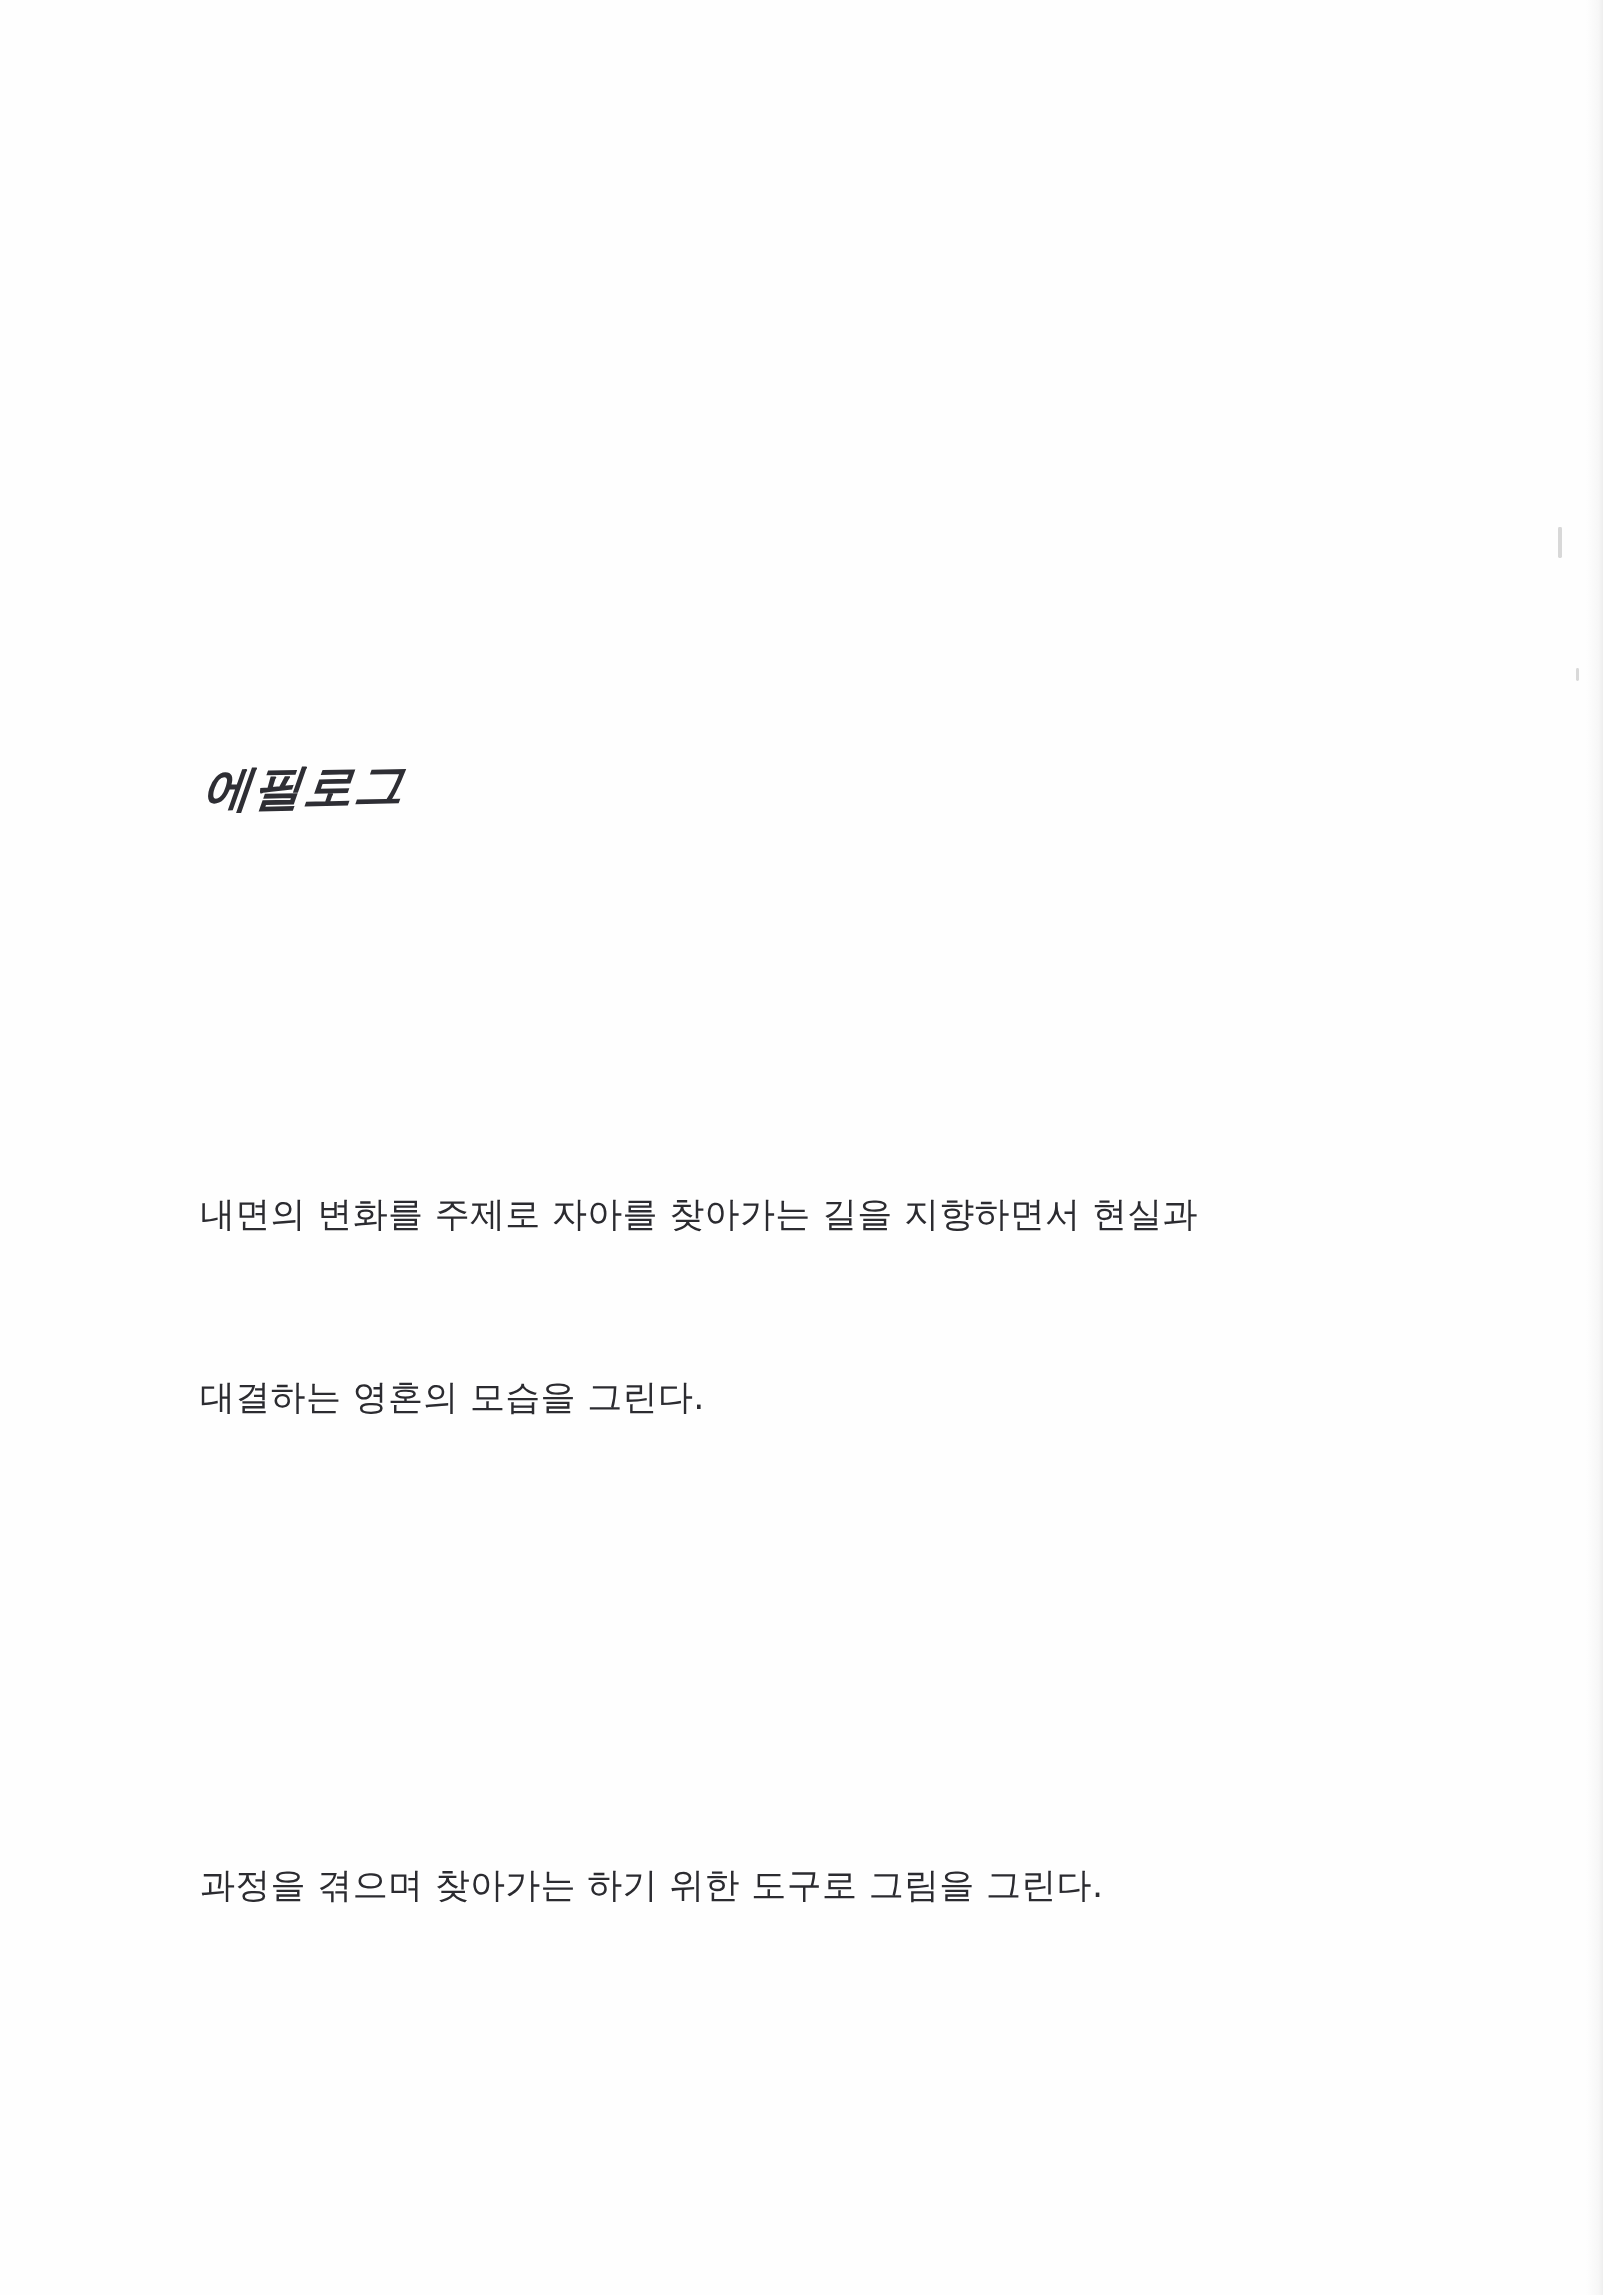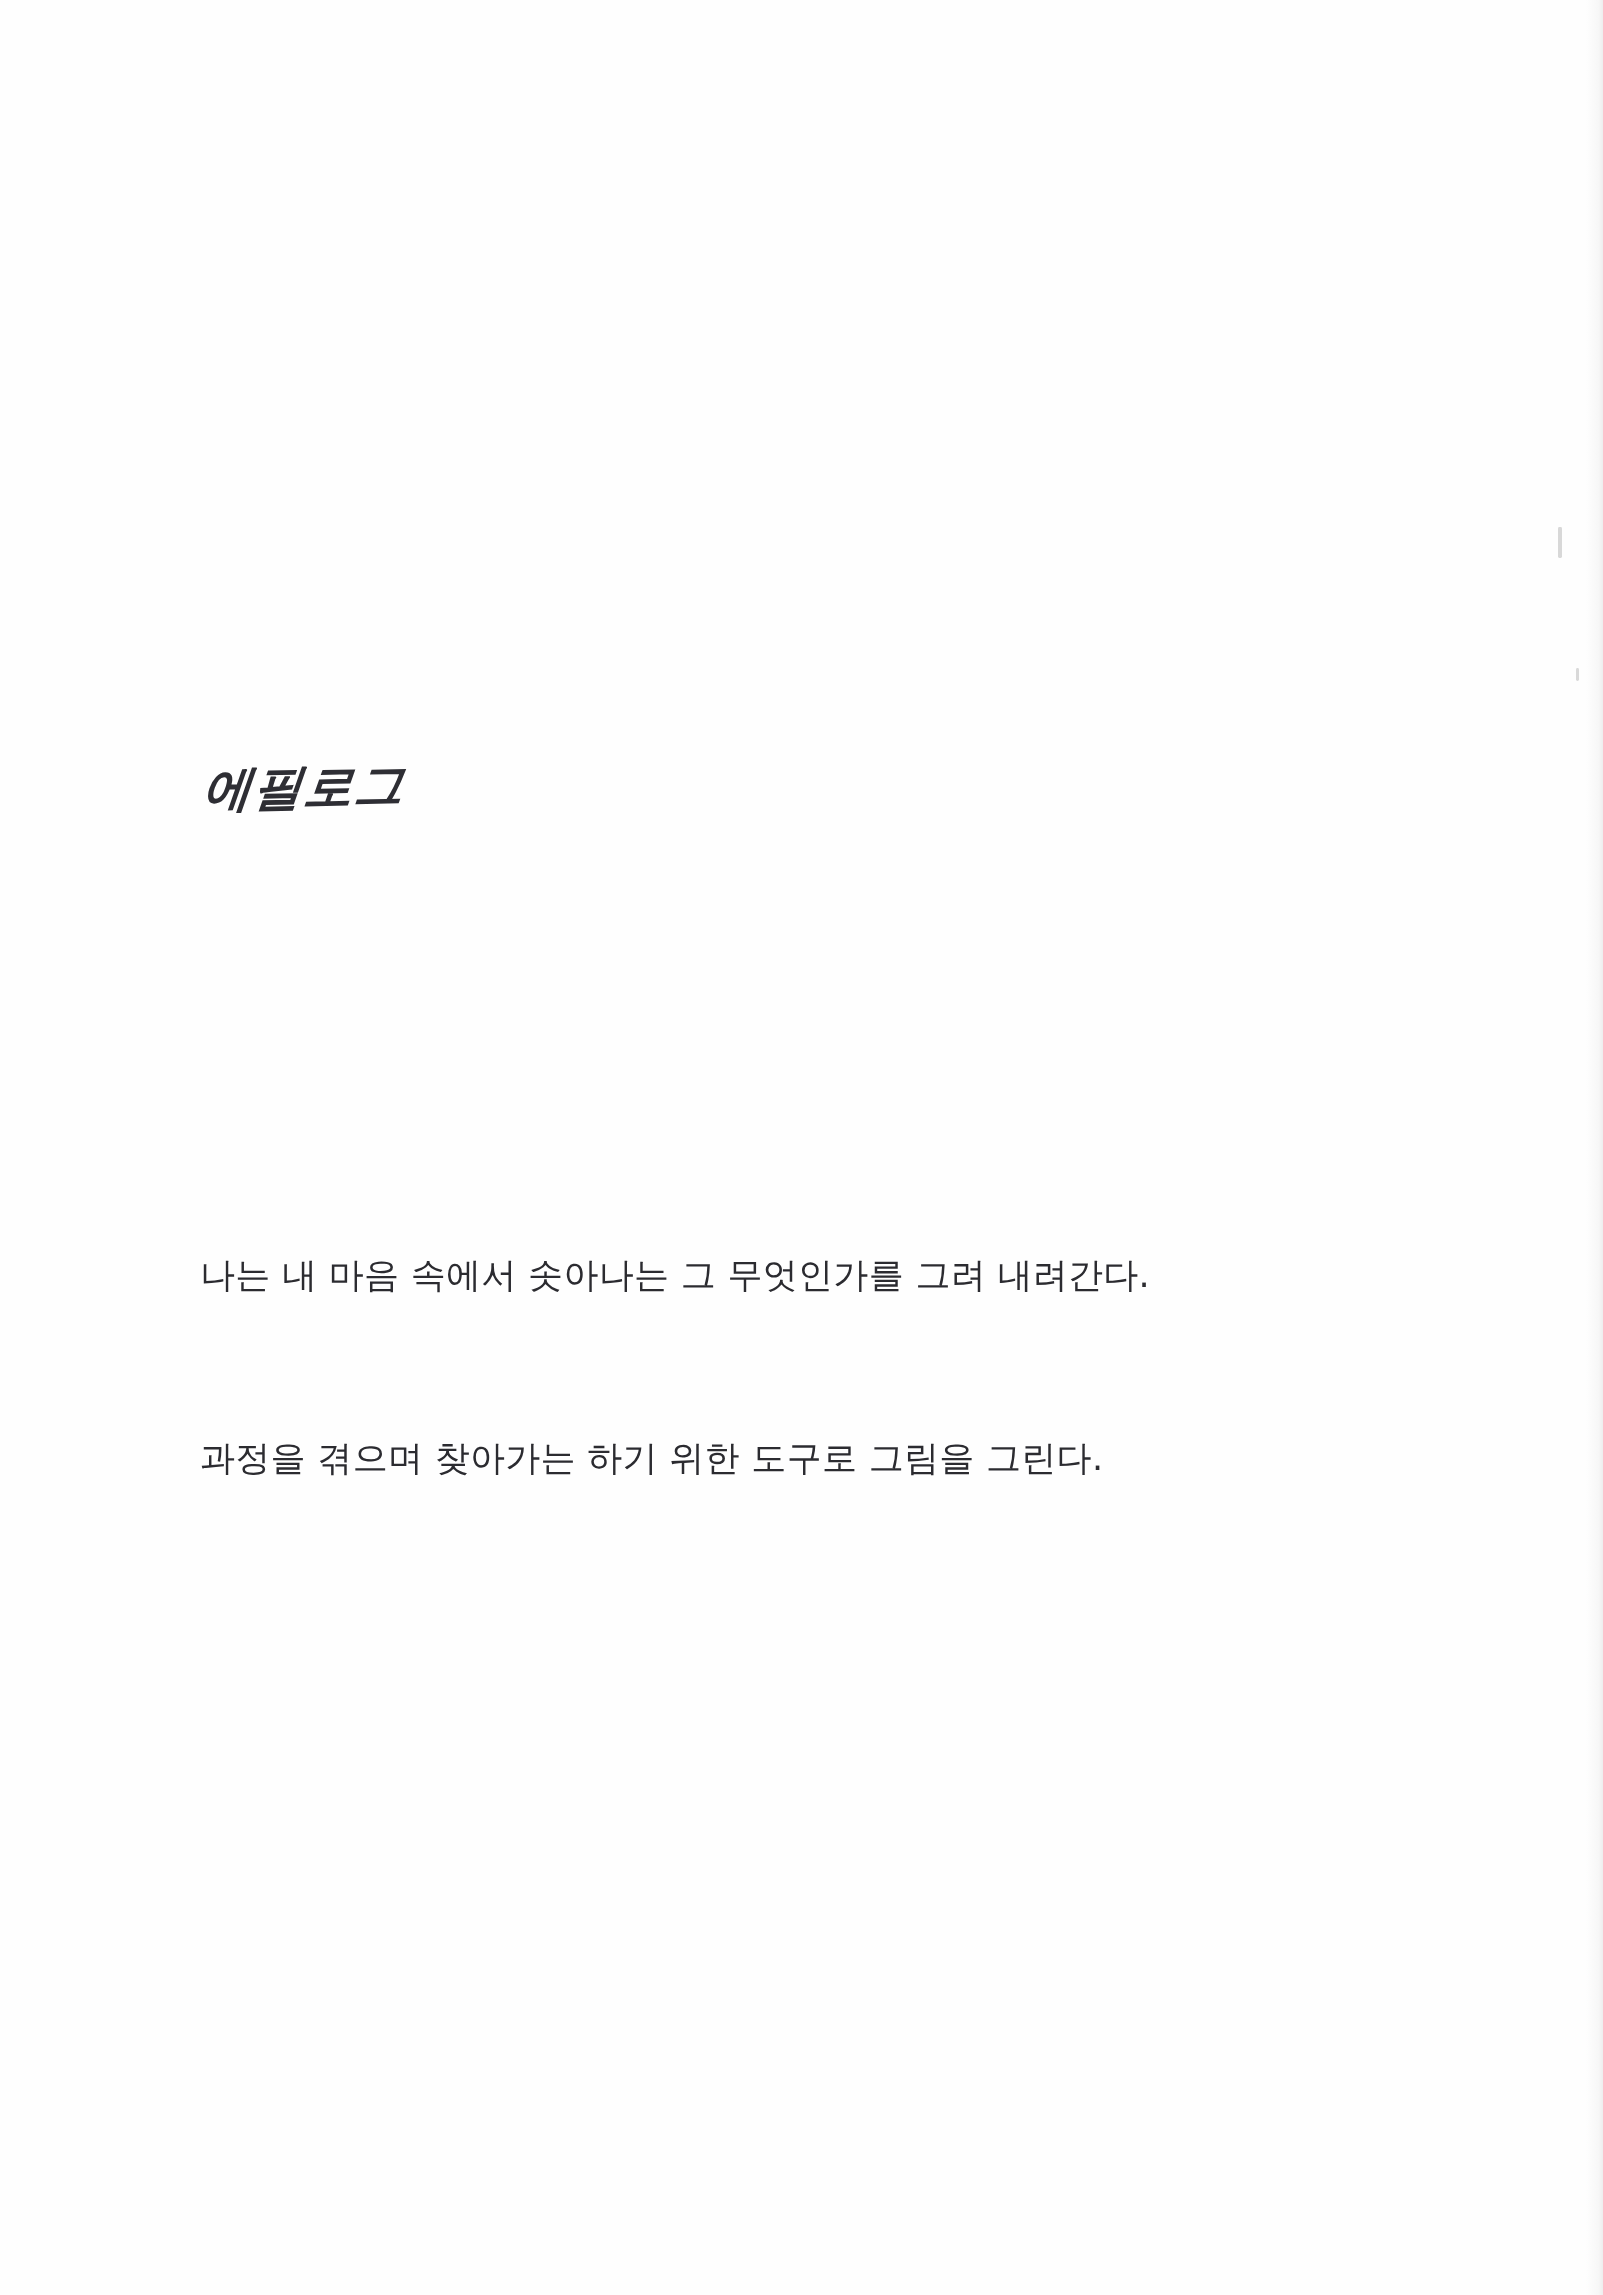--- a/index.html
+++ b/index.html
@@ -90,22 +90,25 @@
   <div class="page-edge-right"></div>
   <div class="scan-mark-a"></div>
   <div class="scan-mark-b"></div>
 
   <div class="content">
 
     <h1 class="heading">에필로그</h1>
 
     <div class="body-block">
 
+      <p class="para">
+        <span class="line">내면의 변화를 주제로 자아를 찾아가는 길을 지향하면서 현실과</span>
+        <span class="line">대결하는 영혼의 모습을 그린다.</span>
+      </p>
 
       <p class="para">
-        <span class="line">나는 내 마음 속에서 솟아나는 그 무엇인가를 그려 내려간다.</span>
         <span class="line">과정을 겪으며 찾아가는 하기 위한 도구로 그림을 그린다.</span>
       </p>
 
     </div>
   </div>
 </div>
 
 
 </body></html>

